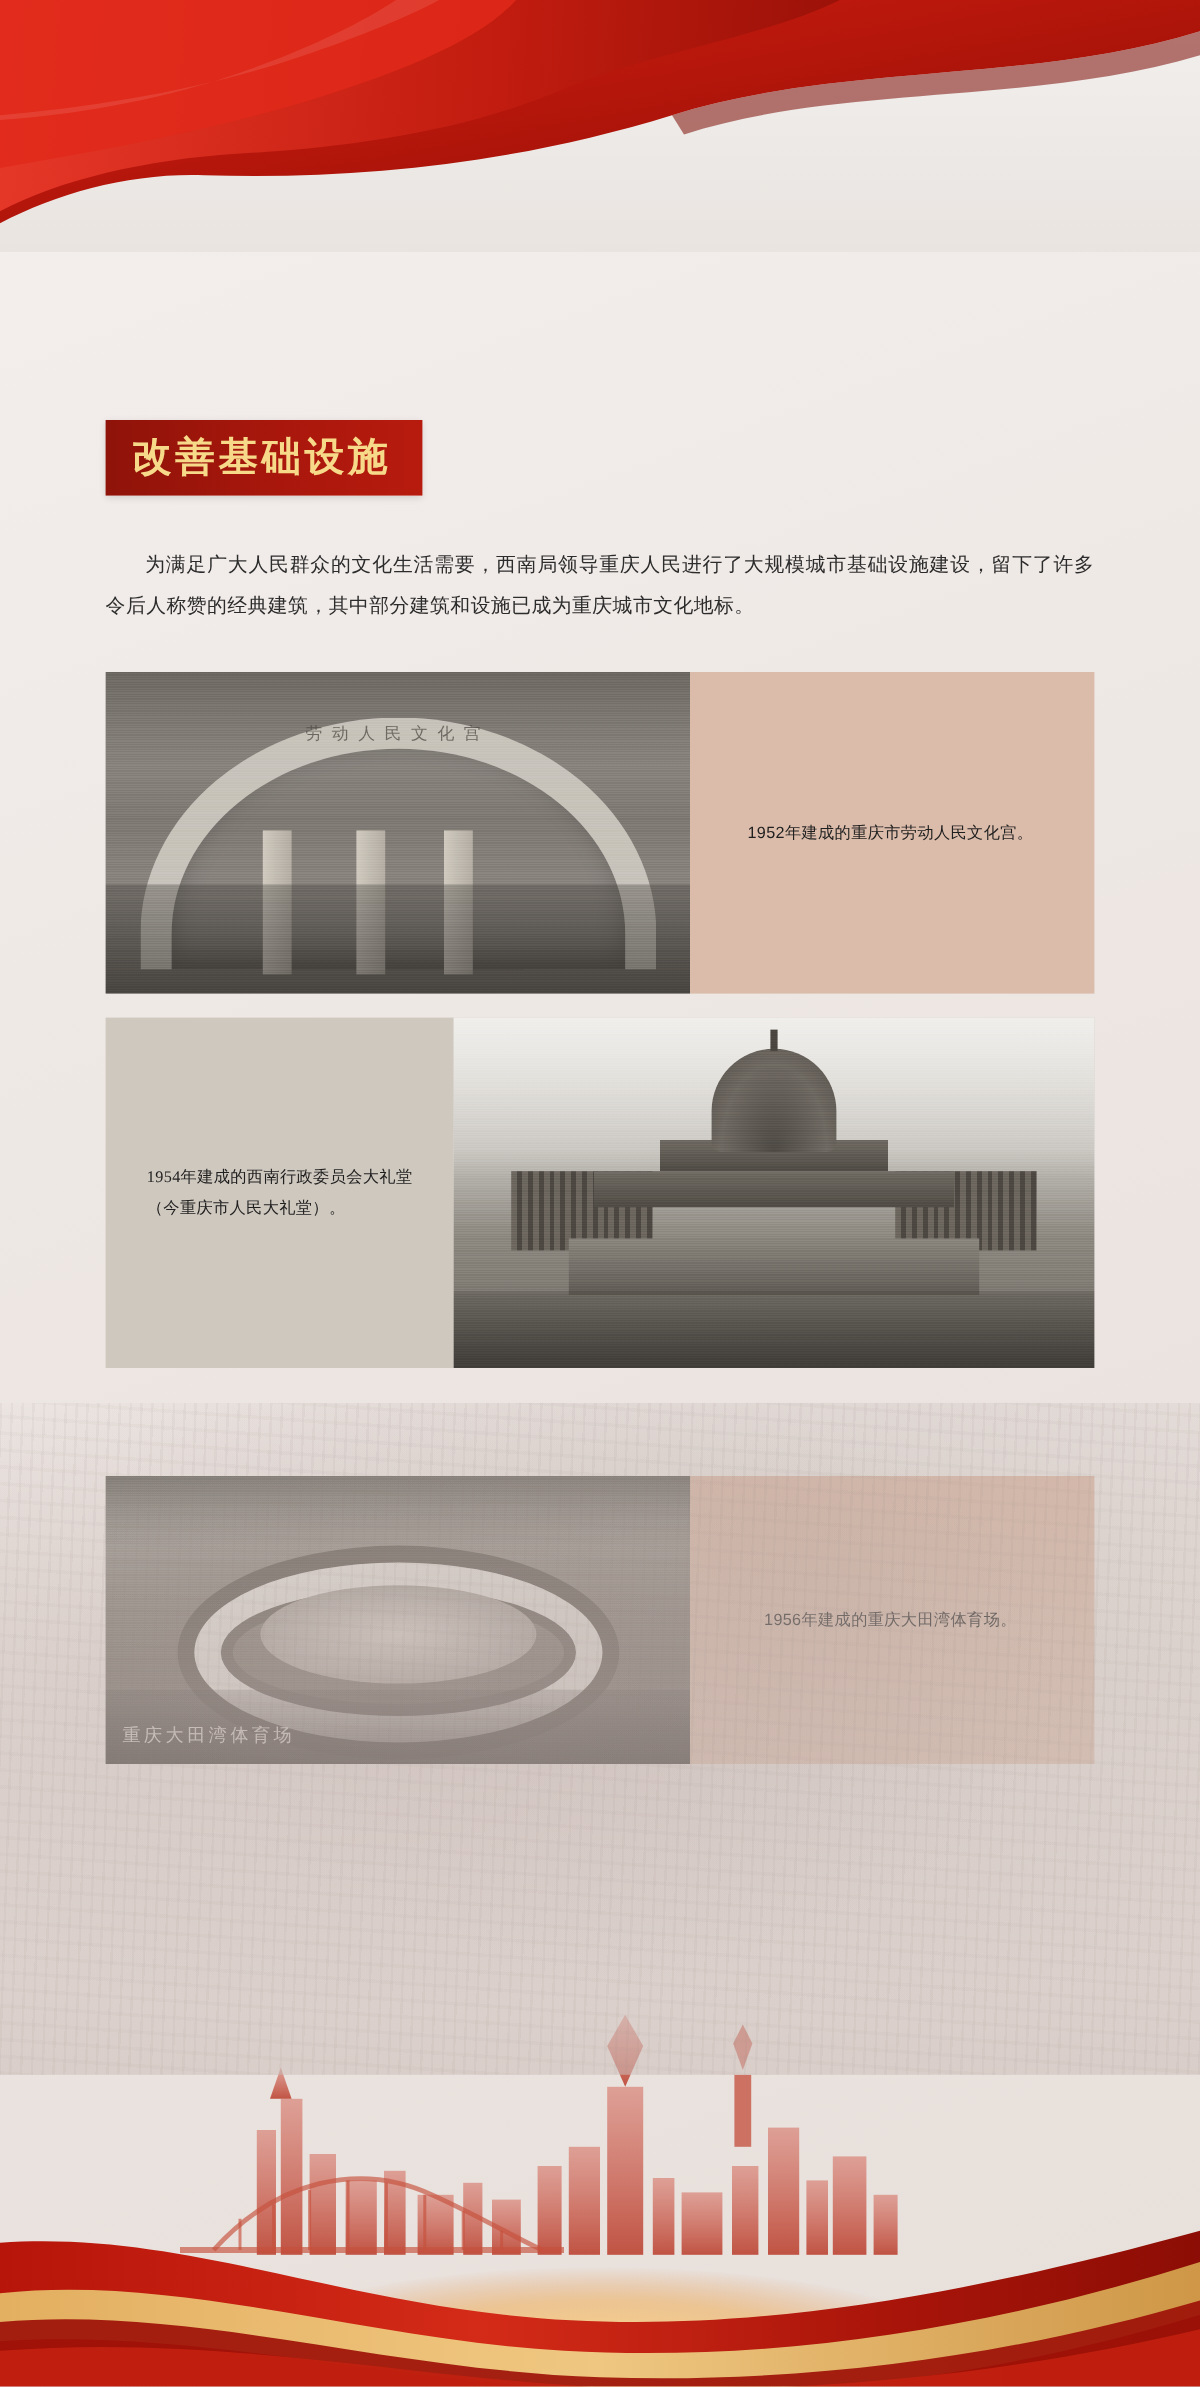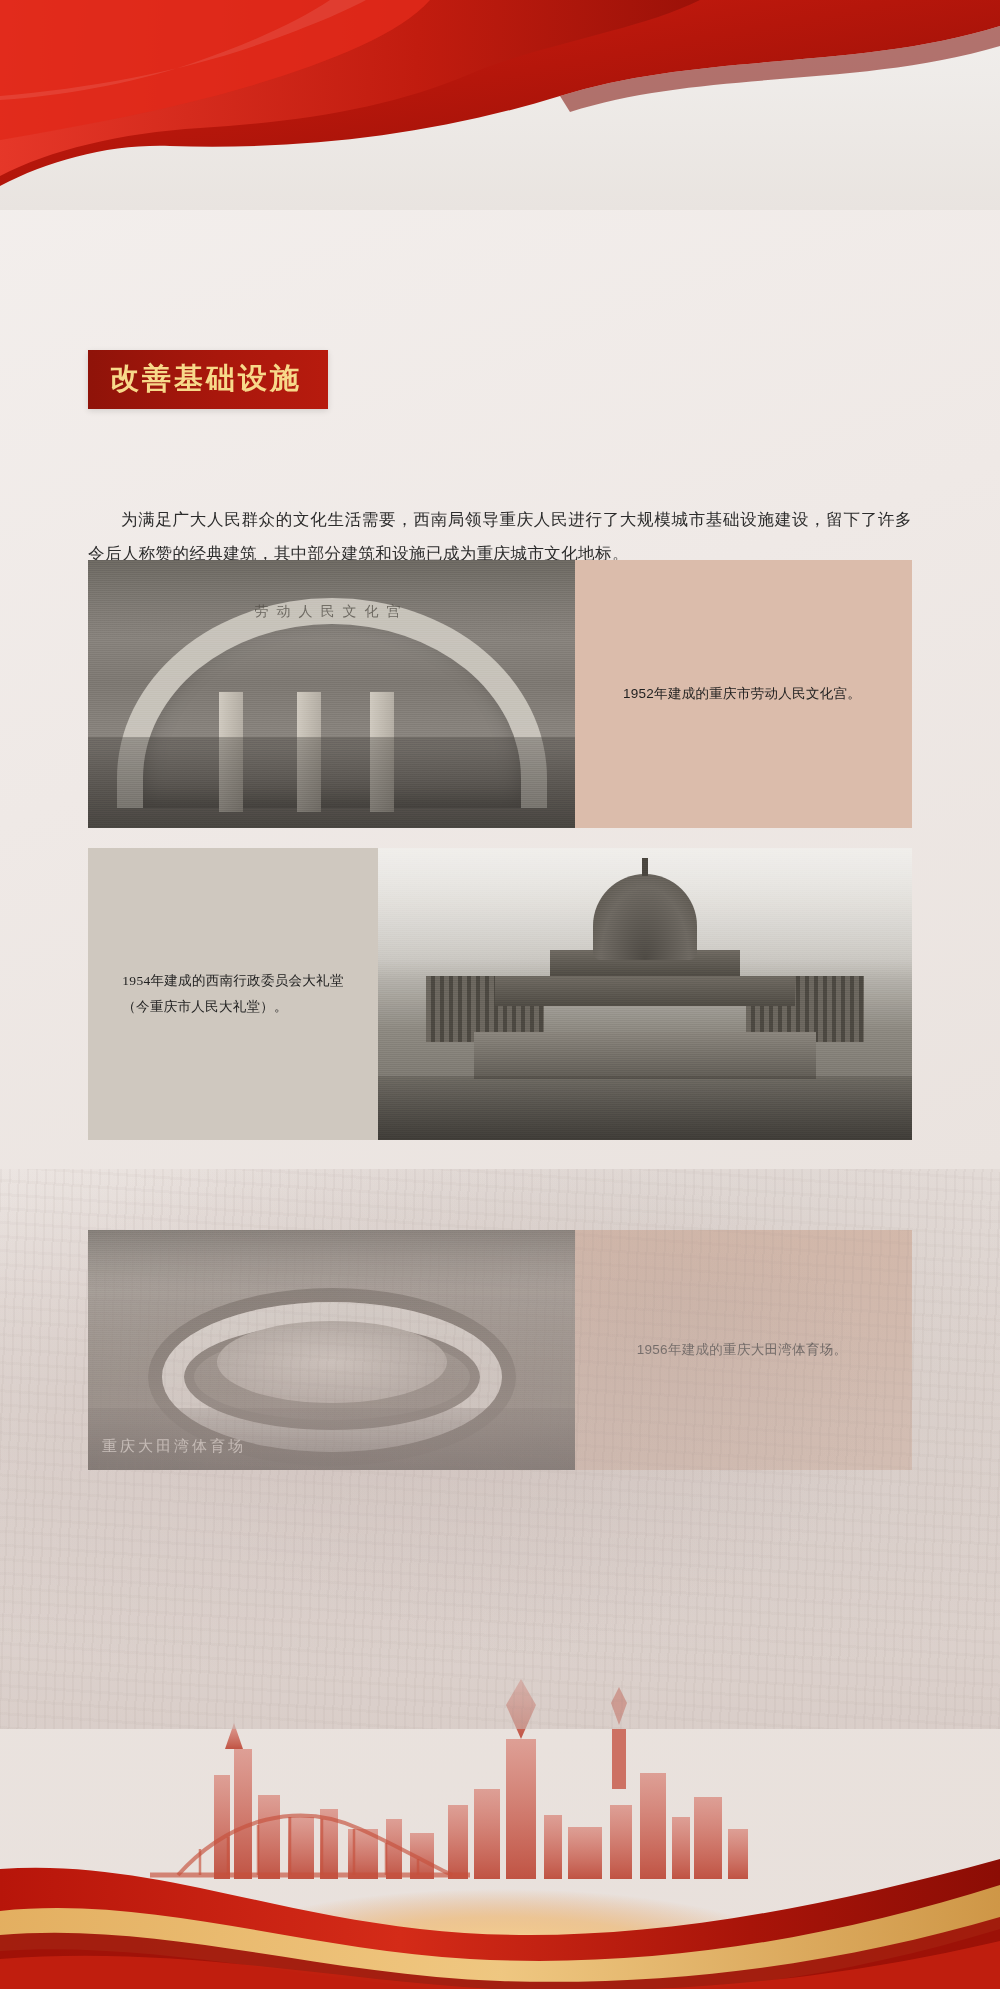--- a/index.html
+++ b/index.html
@@ -62,40 +62,39 @@
   .title-band {
     position: absolute;
     left: 88px;
     top: 350px;
     background: linear-gradient(90deg, #8f1309 0%, #a9170c 55%, #b71b0e 100%);
     padding: 14px 26px 16px 22px;
     box-shadow: 0 2px 6px rgba(0,0,0,0.12);
   }
   .title-band .title-text {
     color: #f7d98a;
-    font-size: 29px;
+    font-size: 33px;
     font-weight: bold;
     letter-spacing: 3px;
     line-height: 1;
     white-space: nowrap;
   }
 
   
   .intro {
     position: absolute;
     left: 88px;
     top: 455px;
     width: 824px;
     color: #2c2c2c;
     font-size: 16.5px;
     line-height: 2.05;
     text-align: justify;
     text-indent: 2em;
     letter-spacing: .4px;
-    margin-top: 48px;
   }
 
   
   .fig {
     position: absolute;
     display: flex;
     width: 824px;
     left: 88px;
   }
   .fig.fig1 { top: 560px; height: 268px; }

